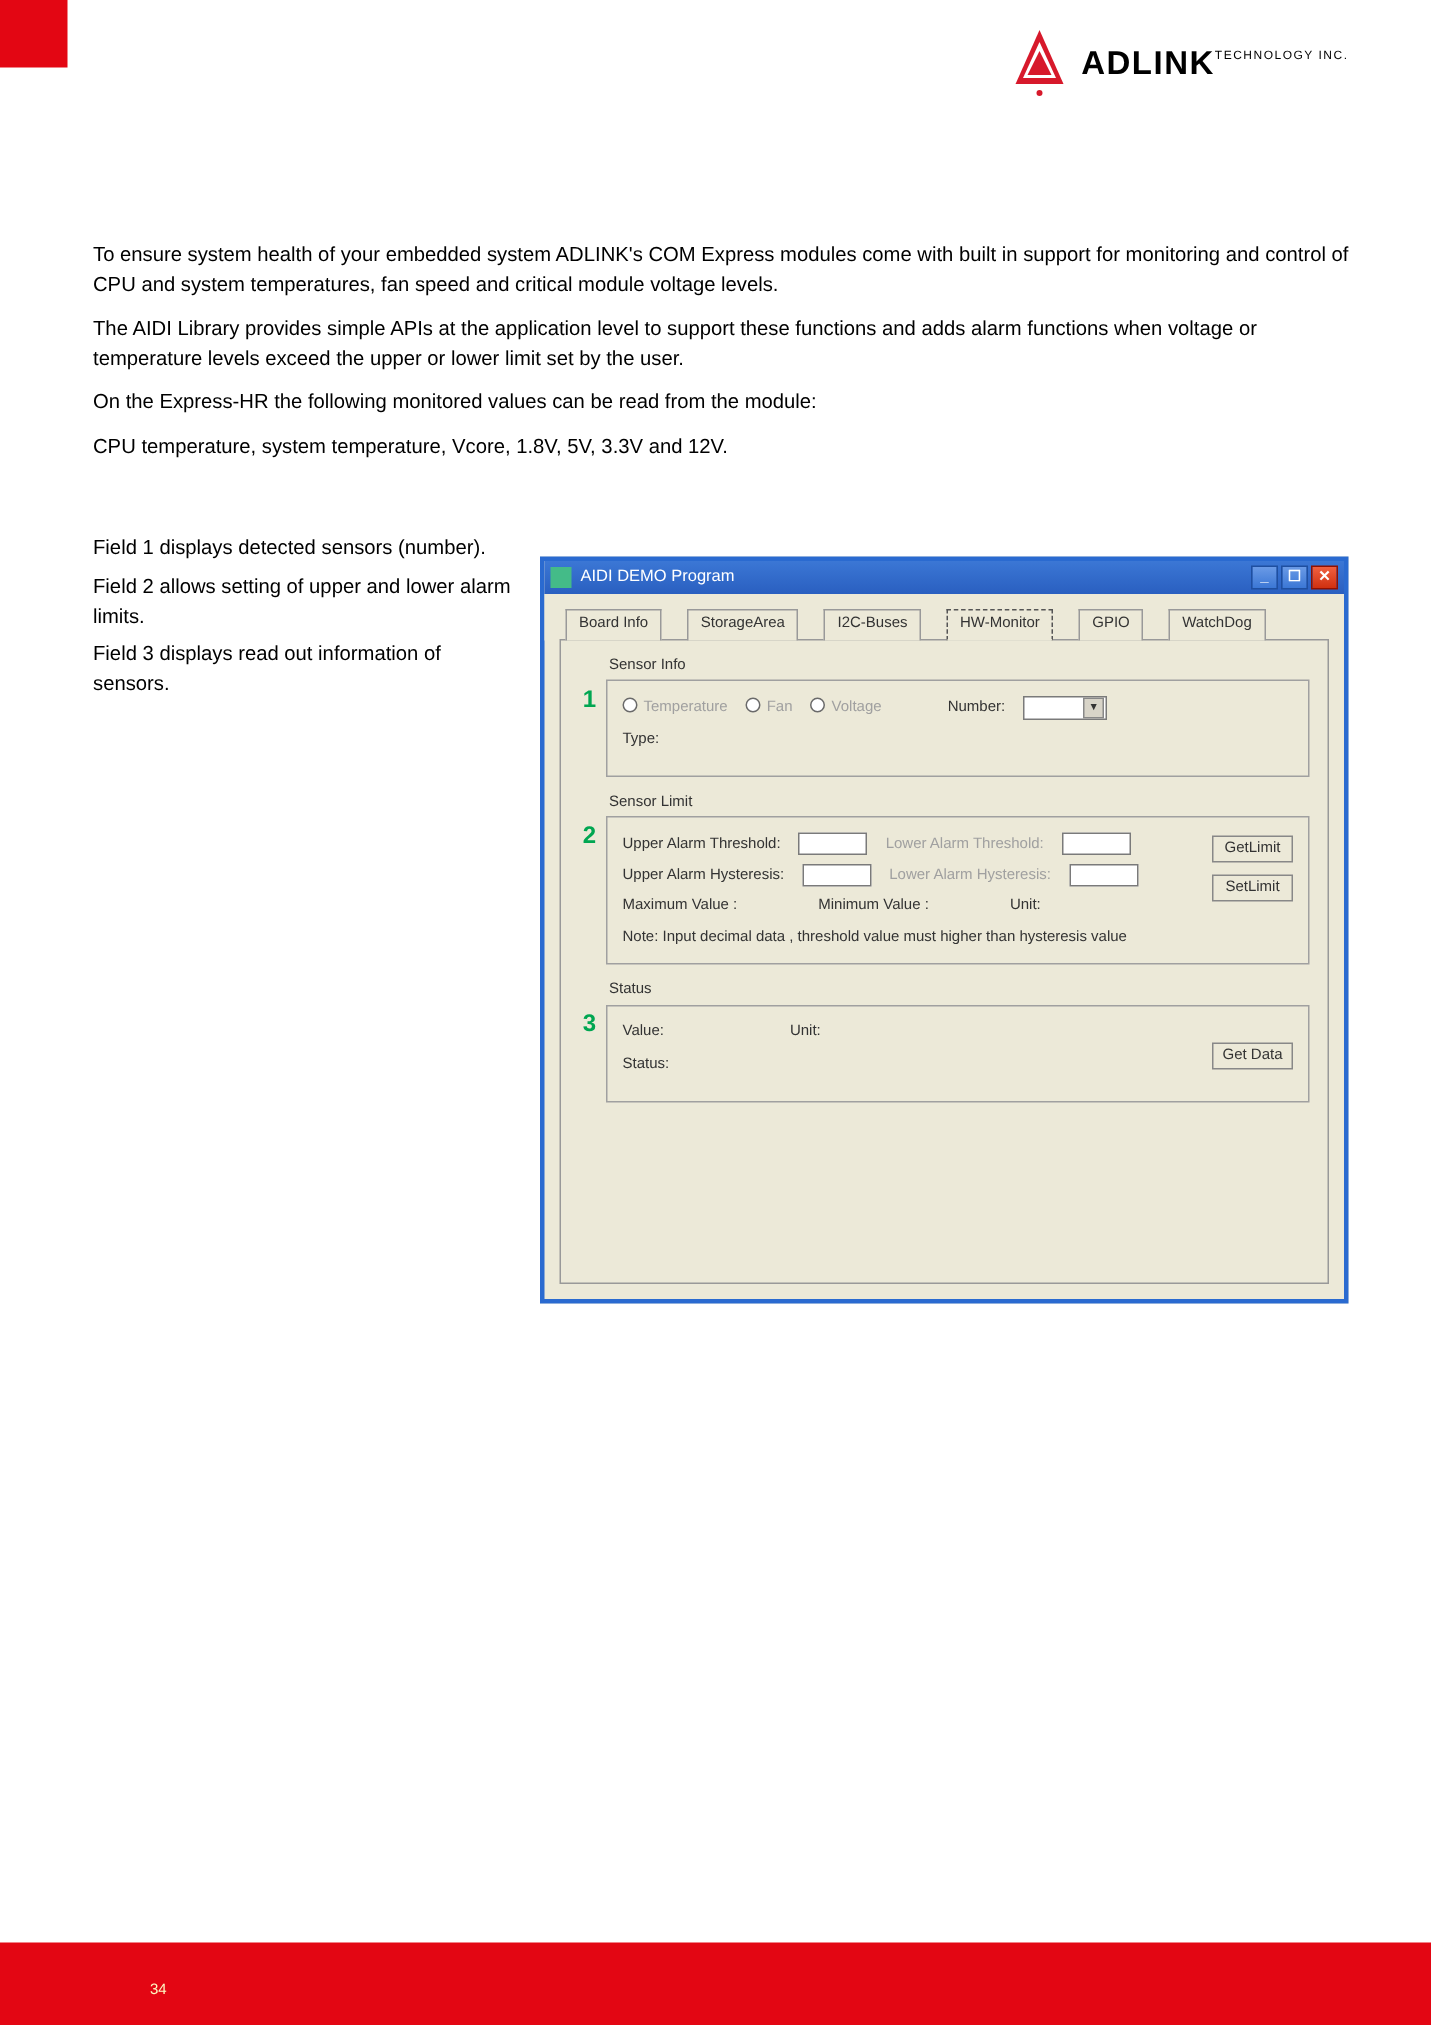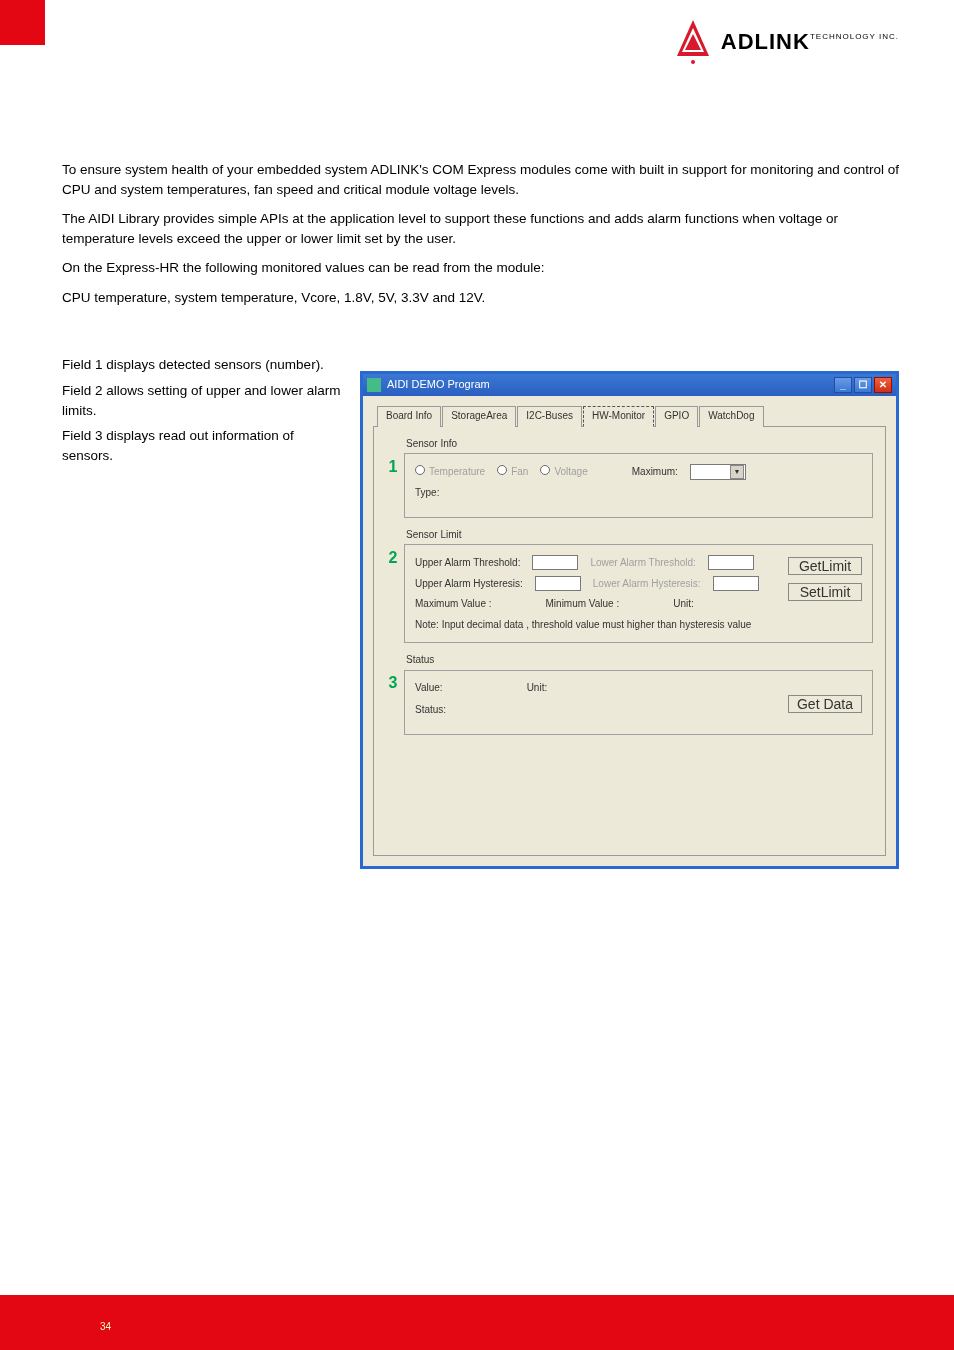--- a/index.html
+++ b/index.html
@@ -17,38 +17,38 @@
   .left-col p { margin-bottom: 6px; }
   .right-col { flex: 1; }
   .win { border: 3px solid #2a6ad0; background: #ece9d8; font-family: Tahoma, Arial, sans-serif; font-size: 10px; color: #333; margin-top: 16px; }
   .titlebar { background: linear-gradient(#3b77d5,#2a5fc0); color: #fff; height: 22px; display: flex; align-items: center; padding: 0 4px; }
   .titlebar .ticon { width: 14px; height: 14px; background: #4b8; margin-right: 6px; display:inline-block; }
   .titlebar .t { flex: 1; font-size: 11px; }
   .wbtns { display: flex; gap: 2px; }
   .wbtn { width: 18px; height: 16px; display:flex; align-items:center; justify-content:center; font-size:10px; font-weight:bold; }
   .wbtn.min, .wbtn.max { background: linear-gradient(#6a9ae6,#3b77d5); color:#fff; border:1px solid #1f4fa0; }
   .wbtn.close { background: linear-gradient(#f06040,#d03010); color:#fff; border:1px solid #901000; }
-  .tabs { display: flex; padding: 10px 10px 0 14px; background:#ece9d8; font-size:10px; }
+  .tabs { display: flex; padding: 10px 10px 0 14px; background:#ece9d8; font-size:10px;gap:16px; }
   .tab { padding: 2px 8px; border:1px solid #999; border-bottom:none; background:#ece9d8; margin-right:1px; }
   .tab.active { background:#ece9d8; border:1px dashed #555; border-bottom:1px solid #ece9d8; }
   .tabbody { border:1px solid #999; margin: -1px 10px 10px 10px; padding: 10px 12px 14px 12px; background:#ece9d8; min-height: 430px; }
   .group-row { display:flex; align-items:flex-start; }
   .num { width: 14px; color:#00a651; font-size:16px; font-weight:600; text-align:center; margin-top: 18px; margin-right: 4px; }
   .g-wrap { flex:1; }
   .group-label { font-size:10px; color:#333; margin-bottom:2px; margin-left:2px; }
   .group { border:1px solid #a0a0a0; background:#ece9d8; padding:10px 10px 10px 10px; margin-bottom:10px; position:relative; }
   .row { display:flex; align-items:center; gap:12px; margin-bottom:6px; flex-wrap:wrap; font-size:10px; }
   .radio { display:inline-flex; align-items:flex-start; gap:4px; }
   .radio .dot { width:10px;height:10px;border:1px solid #6a6a6a;border-radius:50%;background:#fff; }
   .dim { color:#a0a0a0; }
   .lbl { color:#333; }
   .input { border:1px solid #7a7a7a; background:#fff; height:15px; width:46px; display:inline-block; }
   .dropdown { border:1px solid #7a7a7a; background:#fff; height:16px; width:56px; display:inline-flex; align-items:center; justify-content:flex-end; padding-right:1px; }
   .dropdown .arrow { width:14px;height:14px;background:#d8d4c8;border:1px solid #888;display:flex;align-items:center;justify-content:center;font-size:7px; }
-  .btn { width:74px; height:18px; border:1px solid #888; background:#ece9d8; font-size:14px; display:flex; align-items:center; justify-content:center; }
+  .btn { width:54px; height:18px; border:1px solid #888; background:#ece9d8; font-size:10px; display:flex; align-items:center; justify-content:center; }
   .btns-col { position:absolute; right:10px; top:12px; display:flex; flex-direction:column; gap:8px; }
   .note { font-size:10px; color:#333; }
   .footer { position:absolute; left:0; right:0; bottom:0; height:55px; background:#e30613; }
   .pagenum { position:absolute; left:100px; bottom:18px; color:#fef9c3; font-size:10px; }
 </style>
 </head>
 <body>
 
 <div class="stripe"></div>
 
@@ -110,21 +110,21 @@
                     </span>
                   <span class="radio">
                       <span class="dot"></span>
                       <span class="dim">Fan</span>
                     </span>
                   <span class="radio">
                       <span class="dot"></span>
                       <span class="dim">Voltage</span>
                     </span>
                   <span style="width:20px"></span>
-                  <span class="lbl">Maximum:</span>
+                  <span class="lbl">Number:</span>
                   <span class="dropdown">
                       <span class="arrow">▼</span>
                     </span>
                 </div>
                 <div class="row">
                   <span class="lbl">Type:</span>
                 </div>
               </div>
             </div>
           </div>

